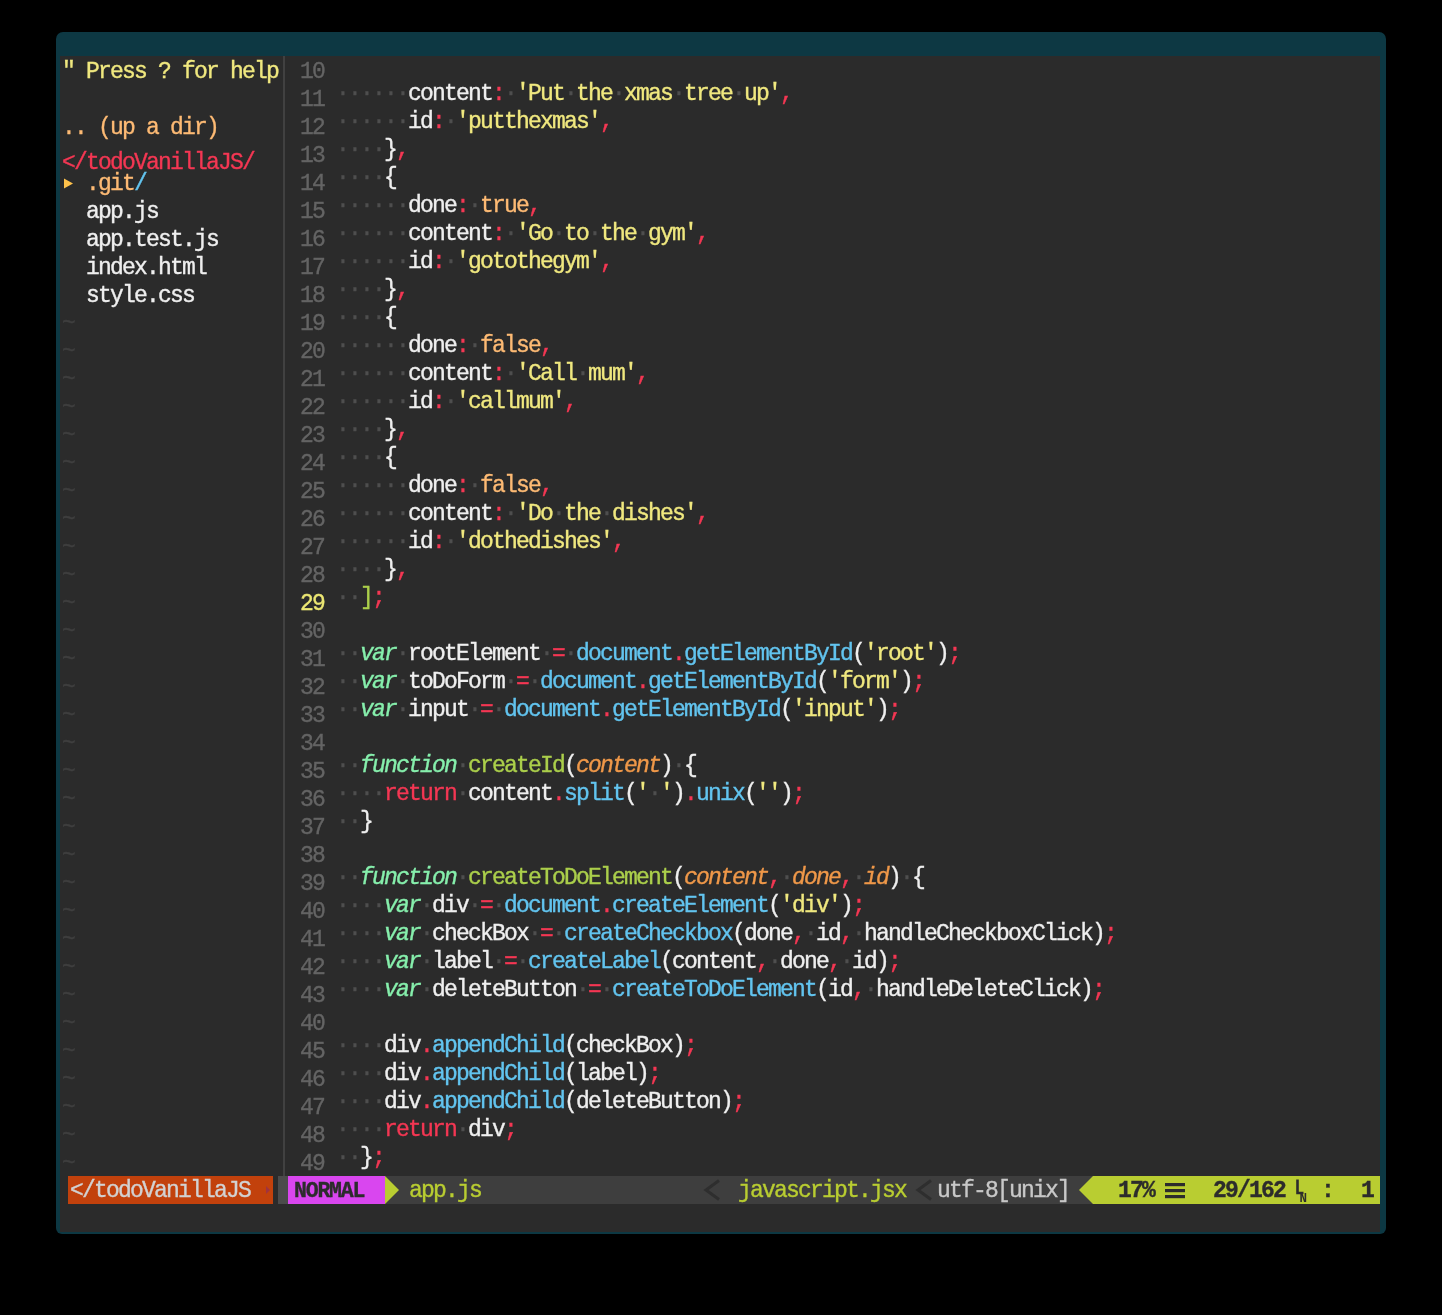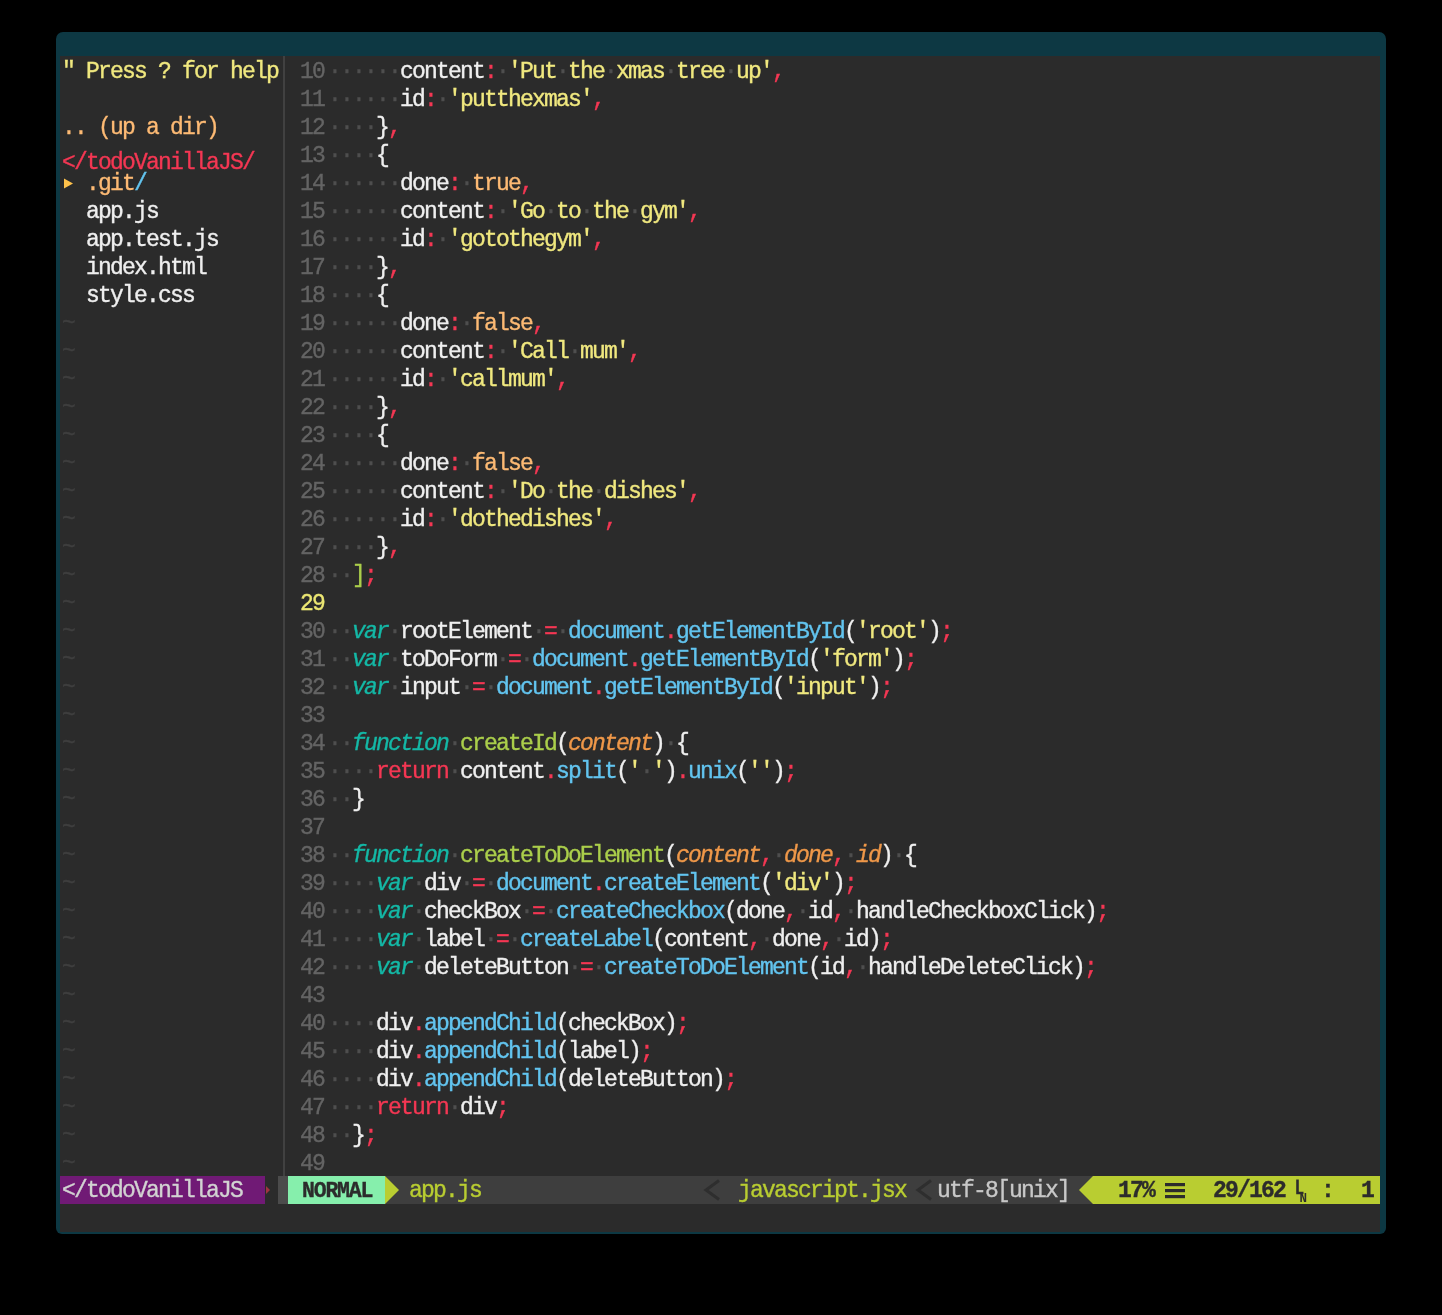--- a/index.html
+++ b/index.html
@@ -12,25 +12,25 @@
   font:13px "Liberation Sans", sans-serif; color:#3e3e3e; }
 #content { position:absolute; left:4px; top:24px; width:1320px; height:1176px; background:#2b2b2b;
   font:23px "Liberation Mono", monospace; line-height:28px; letter-spacing:-1.803px;
   -webkit-text-stroke:0.35px currentColor; }
 #content b { font-weight:normal; font-style:normal; }
 .row, .srow { position:absolute; height:28px; white-space:pre; transform:translateY(1.5px); }
 .row { left:228px; }
 .srow { left:2px; color:#efefef; }
 .ln { position:absolute; left:12px; color:#646464; }
 .ln.cur { color:#ece773; }
-.code { position:absolute; left:40px; color:#efefef; }
+.code { position:absolute; left:48px; color:#efefef;margin-top:22px; }
 .d { color:#4e4e4e; }
 .r { color:#f43753; }
 .c { color:#62c4ef; }
-.ci { color:#14b8a6; font-style:italic !important; }
+.ci { color:#86efac; font-style:italic !important; }
 .g { color:#abcf4b; }
 .o { color:#ef9849; font-style:italic !important; }
 .v { color:#fdba74; }
 .y { color:#f0e87f; }
 .t { color:#3f3f3f; }
 .tri { position:absolute; left:2px; top:9px; width:0; height:0;
   border-left:9px solid #ffc24b; border-top:5.5px solid transparent; border-bottom:5.5px solid transparent; }
 #sep { position:absolute; left:222.5px; top:0; width:2px; height:1120px; background:#414141; }
 #sline { position:absolute; left:0; top:1120px; width:1320px; height:28px; }
 #sline > * { position:absolute; height:28px; line-height:31px; white-space:pre; }
@@ -111,24 +111,24 @@
 <div class="row" style="top:868px"><span class="ln">41</span><span class="code"><b class="d">·</b><b class="d">·</b><b class="d">·</b><b class="d">·</b><b class="ci">var</b><b class="d">·</b>label<b class="d">·</b><b class="r">=</b><b class="d">·</b><b class="c">createLabel</b>(content<b class="r">,</b><b class="d">·</b>done<b class="r">,</b><b class="d">·</b>id)<b class="r">;</b></span></div>
 <div class="row" style="top:896px"><span class="ln">42</span><span class="code"><b class="d">·</b><b class="d">·</b><b class="d">·</b><b class="d">·</b><b class="ci">var</b><b class="d">·</b>deleteButton<b class="d">·</b><b class="r">=</b><b class="d">·</b><b class="c">createToDoElement</b>(id<b class="r">,</b><b class="d">·</b>handleDeleteClick)<b class="r">;</b></span></div>
 <div class="row" style="top:924px"><span class="ln">43</span><span class="code"></span></div>
 <div class="row" style="top:952px"><span class="ln">40</span><span class="code"><b class="d">·</b><b class="d">·</b><b class="d">·</b><b class="d">·</b>div<b class="r">.</b><b class="c">appendChild</b>(checkBox)<b class="r">;</b></span></div>
 <div class="row" style="top:980px"><span class="ln">45</span><span class="code"><b class="d">·</b><b class="d">·</b><b class="d">·</b><b class="d">·</b>div<b class="r">.</b><b class="c">appendChild</b>(label)<b class="r">;</b></span></div>
 <div class="row" style="top:1008px"><span class="ln">46</span><span class="code"><b class="d">·</b><b class="d">·</b><b class="d">·</b><b class="d">·</b>div<b class="r">.</b><b class="c">appendChild</b>(deleteButton)<b class="r">;</b></span></div>
 <div class="row" style="top:1036px"><span class="ln">47</span><span class="code"><b class="d">·</b><b class="d">·</b><b class="d">·</b><b class="d">·</b><b class="r">return</b><b class="d">·</b>div<b class="r">;</b></span></div>
 <div class="row" style="top:1064px"><span class="ln">48</span><span class="code"><b class="d">·</b><b class="d">·</b>}<b class="r">;</b></span></div>
 <div class="row" style="top:1092px"><span class="ln">49</span><span class="code"></span></div>
     <div id="sline">
-      <span style="left:0; width:205px; background:#701a75; color:#d2d2d2; padding-left:2px;">&lt;/todoVanillaJS</span>
+      <span style="left:8px; width:205px; background:#c2410c; color:#d2d2d2; padding-left:2px;">&lt;/todoVanillaJS</span>
       <span style="left:206px; top:9px; width:0; height:0; border-left:4px solid #a03340; border-top:4px solid transparent; border-bottom:4px solid transparent; margin-top:1px;"></span>
       <span style="left:217.5px; width:10.5px; background:#4b4b4b;"></span>
-      <span style="left:228px; width:97px; background:#86efac; color:#2c2c2c; font-weight:bold; font-size:21.5px; letter-spacing:-1.2px; padding-left:14px;">NORMAL</span>
+      <span style="left:228px; width:97px; background:#d946ef; color:#2c2c2c; font-weight:bold; font-size:21.5px; letter-spacing:-1.2px; padding-left:6px;">NORMAL</span>
       <span style="left:325px; width:995px; background:#3e3e3e;"></span>
       <span style="left:325px; width:0; height:0; border-left:14px solid #b9cd31; border-top:14px solid transparent; border-bottom:14px solid transparent;"></span>
       <span style="left:349px; color:#b9cd31;">app.js</span>
       <svg style="left:638px; top:0;" width="24" height="28">
           <path d="M21 4.5 L8 14 L21 23.5" stroke="#2e2e2e" stroke-width="3" fill="none"></path>
         </svg>
       <span style="left:678px; color:#b9cd31;">javascript.jsx</span>
       <svg style="left:850px; top:0;" width="24" height="28">
           <path d="M21 4.5 L8 14 L21 23.5" stroke="#2e2e2e" stroke-width="3" fill="none"></path>
         </svg>

